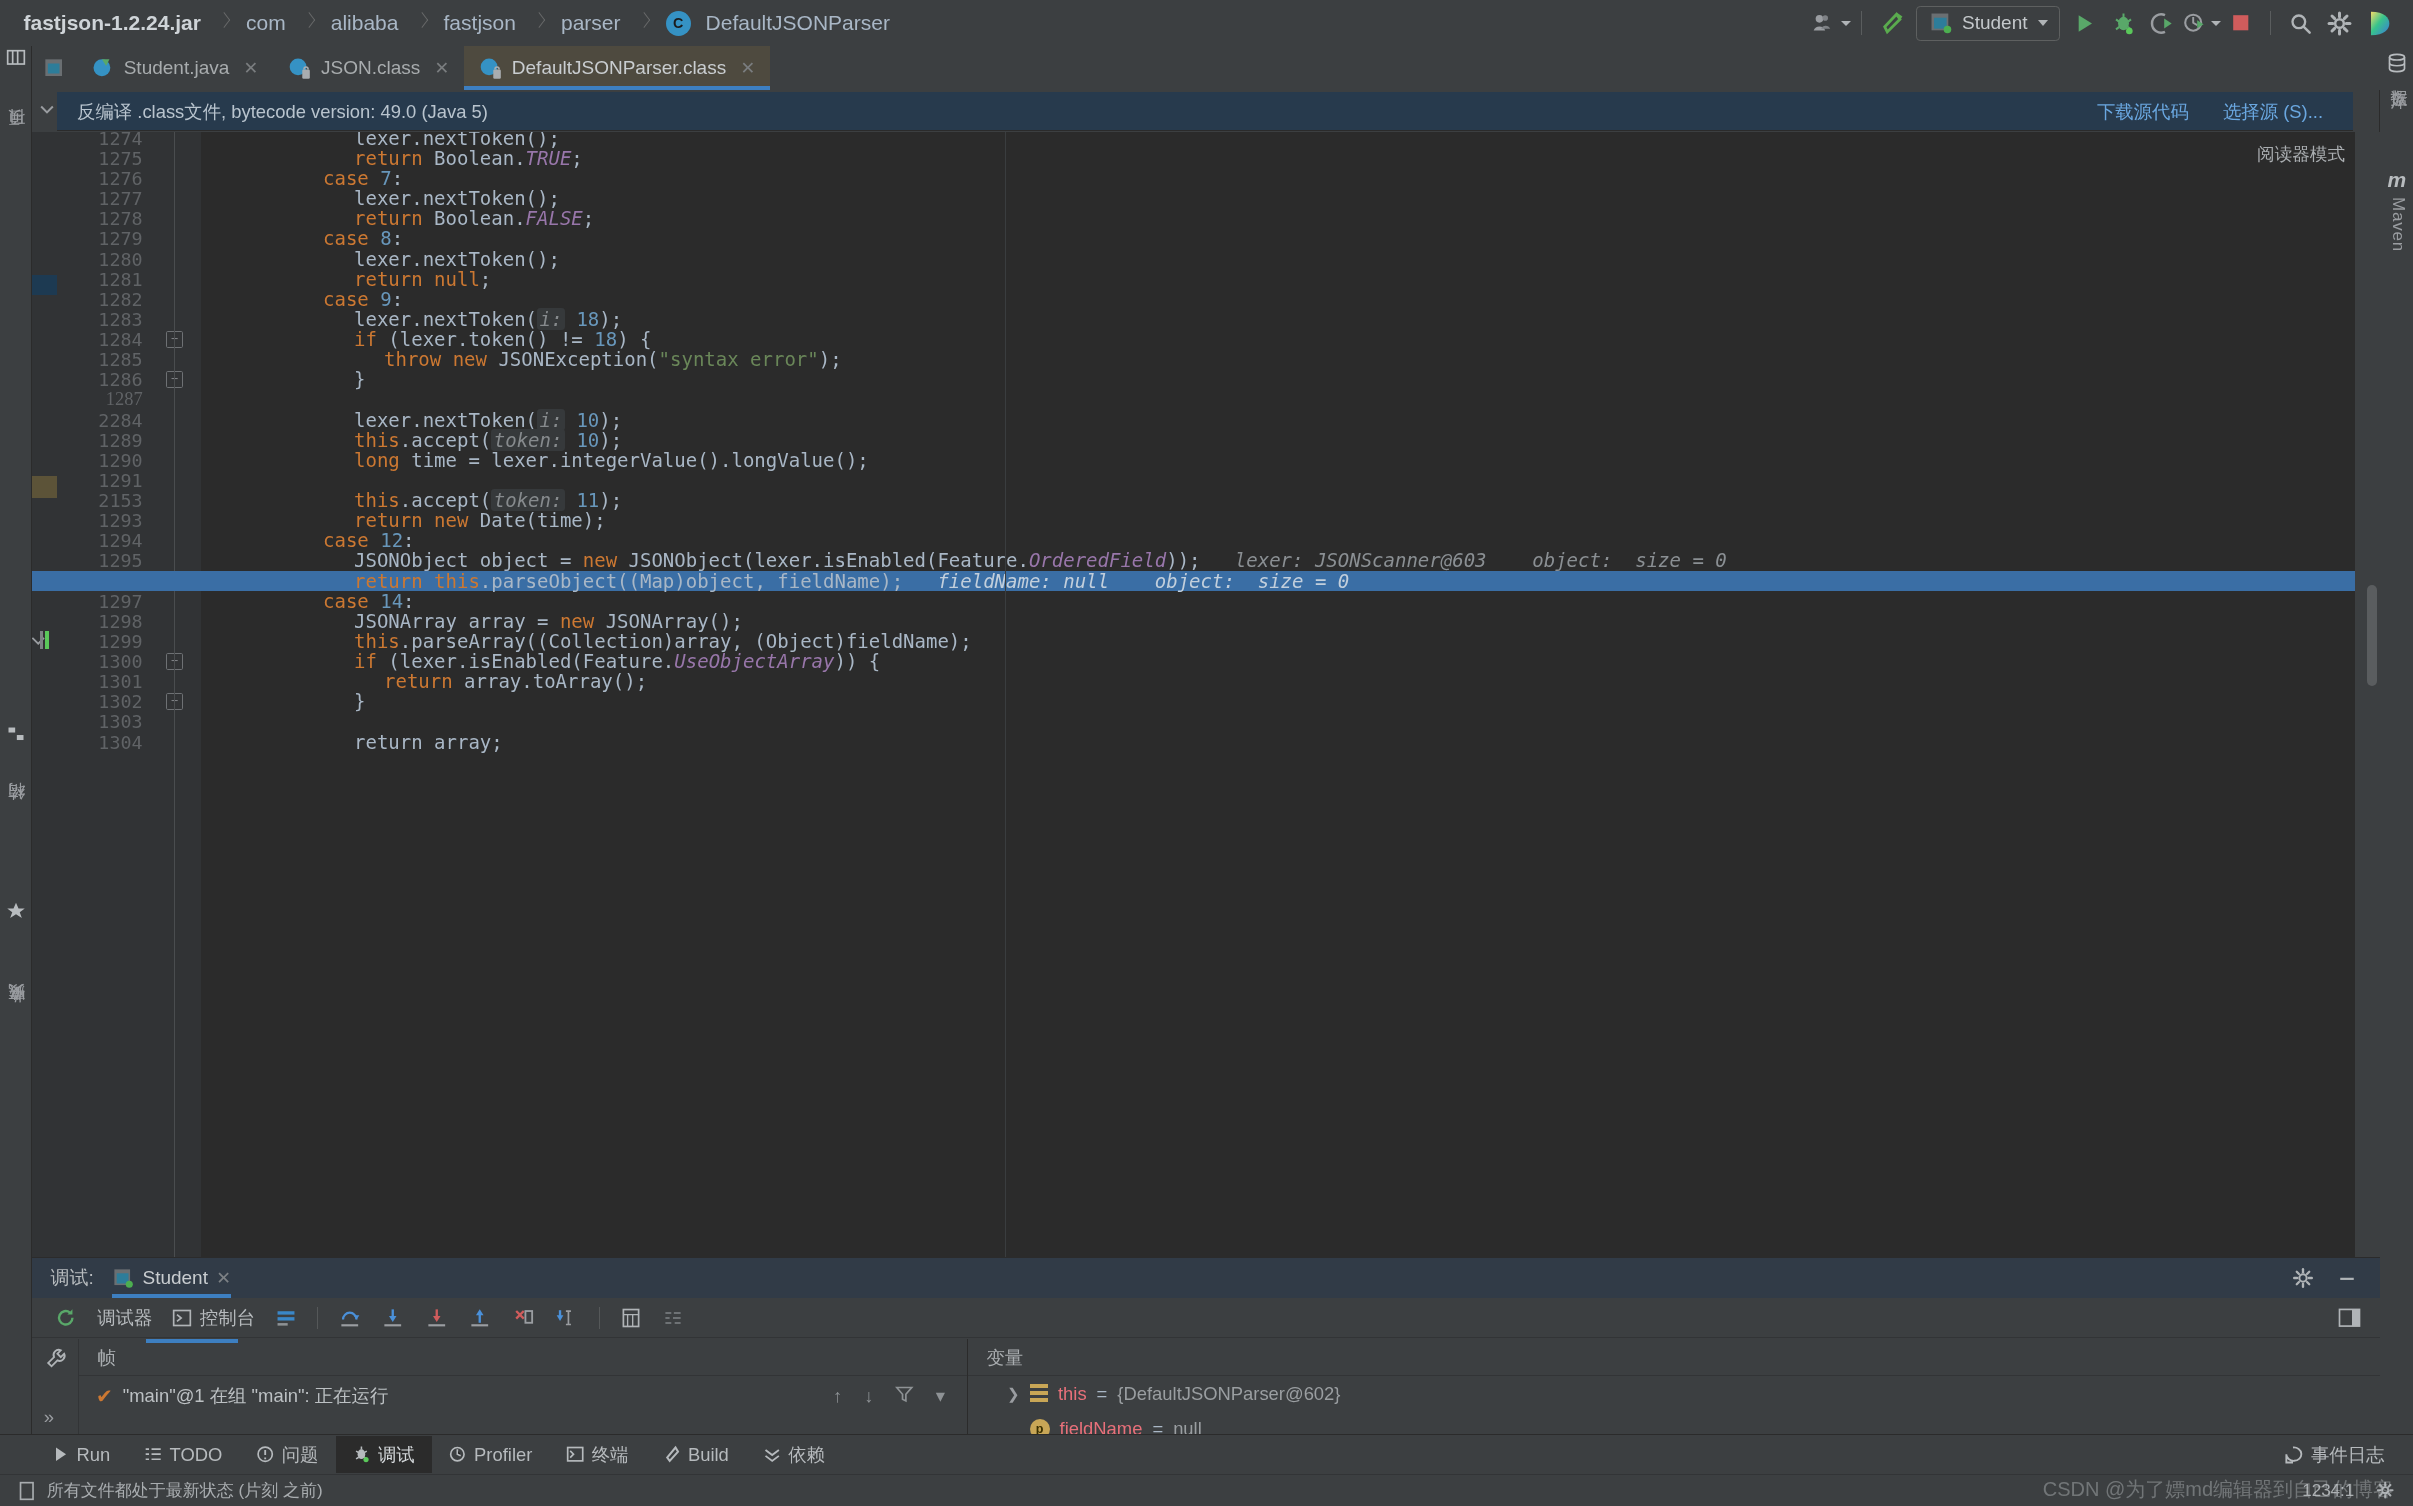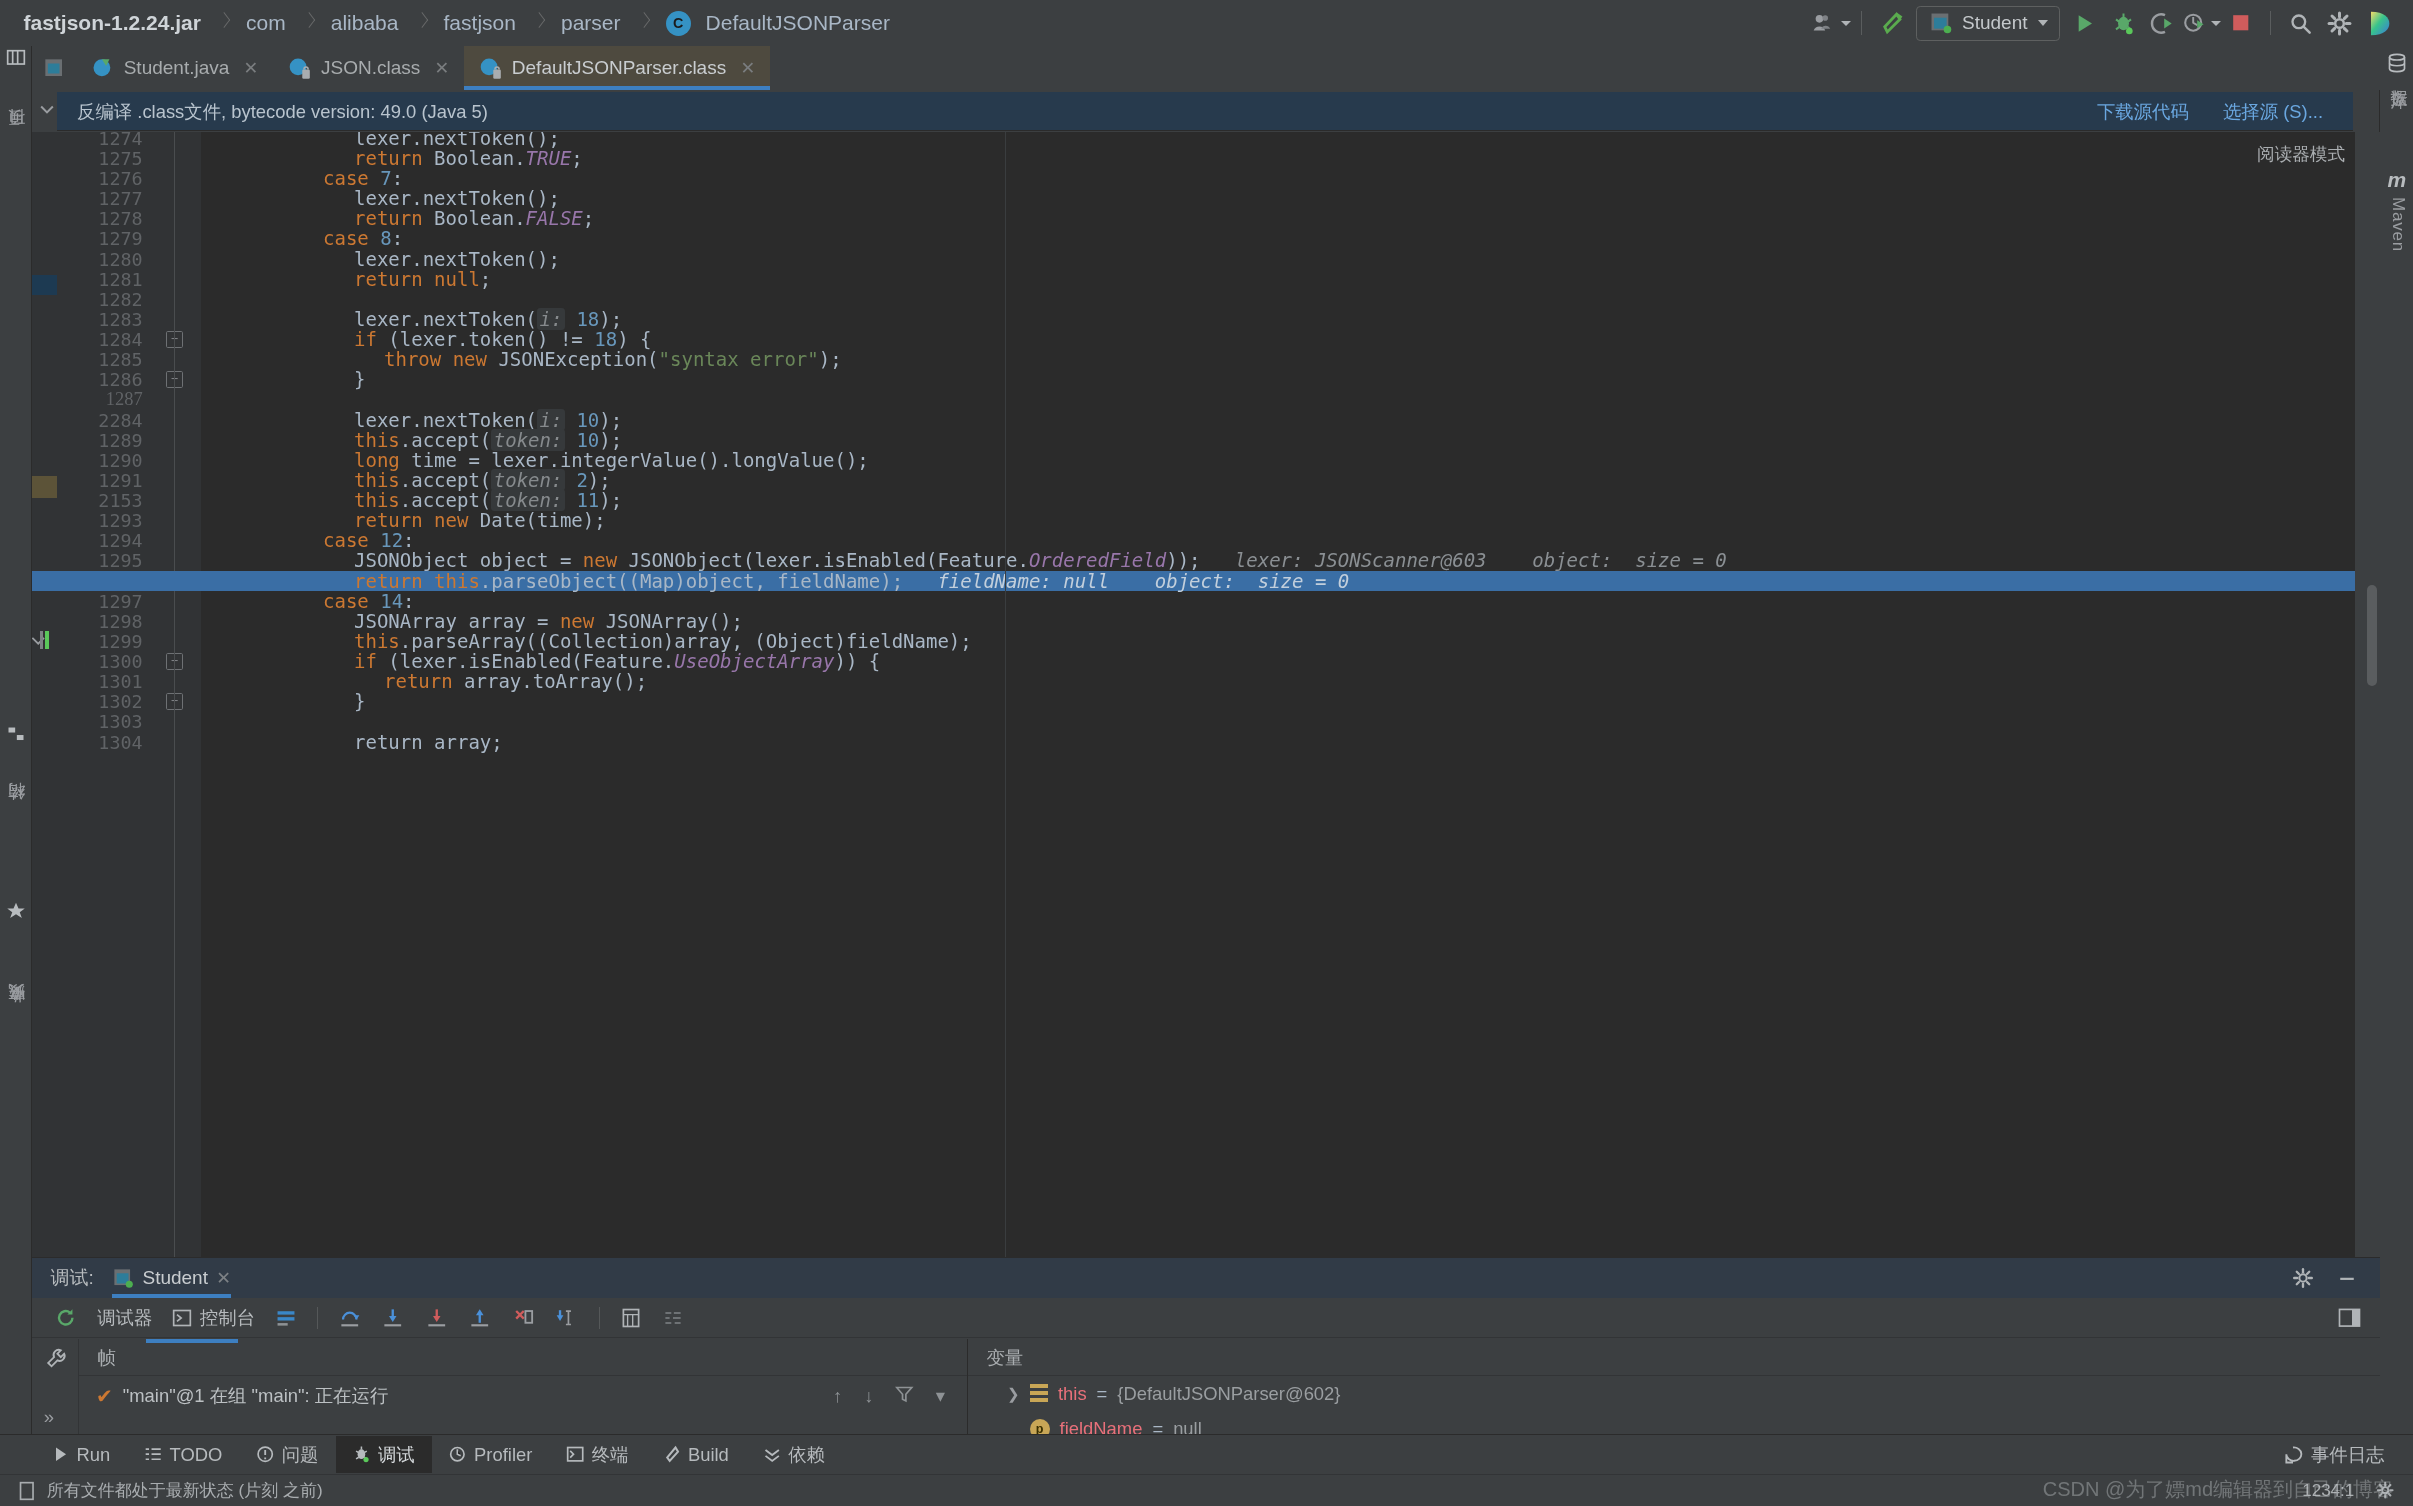--- a/index.html
+++ b/index.html
@@ -521,29 +521,29 @@
       </div>
     <div class="code-area" id="codearea">
         <div class="codeline" style="top: -4.2px;"><span class="codetext" style="padding-left: 153px;"><span class="cls">lexer.nextToken();</span></span></div>
         <div class="codeline" style="top: 16px;"><span class="codetext" style="padding-left: 153px;"><span class="kw">return </span><span class="cls">Boolean.</span><span class="stat">TRUE</span><span class="cls">;</span></span></div>
         <div class="codeline" style="top: 36px;"><span class="codetext" style="padding-left: 122px;"><span class="kw">case </span><span class="num">7</span><span class="cls">:</span></span></div>
         <div class="codeline" style="top: 56px;"><span class="codetext" style="padding-left: 153px;"><span class="cls">lexer.nextToken();</span></span></div>
         <div class="codeline" style="top: 76px;"><span class="codetext" style="padding-left: 153px;"><span class="kw">return </span><span class="cls">Boolean.</span><span class="stat">FALSE</span><span class="cls">;</span></span></div>
         <div class="codeline" style="top: 96px;"><span class="codetext" style="padding-left: 122px;"><span class="kw">case </span><span class="num">8</span><span class="cls">:</span></span></div>
         <div class="codeline" style="top: 117px;"><span class="codetext" style="padding-left: 153px;"><span class="cls">lexer.nextToken();</span></span></div>
         <div class="codeline" style="top: 137px;"><span class="codetext" style="padding-left: 153px;"><span class="kw">return </span><span class="kw">null</span><span class="cls">;</span></span></div>
+        <div class="codeline" style="top: 157px;"><span class="codetext" style="padding-left: 122px;"><span class="kw">case </span><span class="num">9</span><span class="cls">:</span></span></div>
         <div class="codeline" style="top: 177px;"><span class="codetext" style="padding-left: 153px;"><span class="cls">lexer.nextToken(</span><span class="phint">i:</span><span class="cls"> </span><span class="num">18</span><span class="cls">);</span></span></div>
         <div class="codeline" style="top: 197px;"><span class="codetext" style="padding-left: 153px;"><span class="kw">if</span><span class="cls"> (lexer.token() != </span><span class="num">18</span><span class="cls">) {</span></span></div>
         <div class="codeline" style="top: 217px;"><span class="codetext" style="padding-left: 183px;"><span class="kw">throw </span><span class="kw">new </span><span class="cls">JSONException(</span><span class="str">"syntax error"</span><span class="cls">);</span></span></div>
         <div class="codeline" style="top: 237px;"><span class="codetext" style="padding-left: 153px;"><span class="cls">}</span></span></div>
         <div class="codeline" style="top: 257px;"><span class="codetext" style="padding-left: 32px;"></span></div>
         <div class="codeline" style="top: 278px;"><span class="codetext" style="padding-left: 153px;"><span class="cls">lexer.nextToken(</span><span class="phint">i:</span><span class="cls"> </span><span class="num">10</span><span class="cls">);</span></span></div>
         <div class="codeline" style="top: 298px;"><span class="codetext" style="padding-left: 153px;"><span class="kw">this</span><span class="cls">.accept(</span><span class="phint">token:</span><span class="cls"> </span><span class="num">10</span><span class="cls">);</span></span></div>
         <div class="codeline" style="top: 318px;"><span class="codetext" style="padding-left: 153px;"><span class="kw">long </span><span class="cls">time = lexer.integerValue().longValue();</span></span></div>
-        <div class="codeline" style="top: 338px;"><span class="codetext" style="padding-left: 153px;"><span class="kw">this</span><span class="cls">.accept(</span><span class="phint">token:</span><span class="cls"> </span><span class="num">2</span><span class="cls">);</span></span></div>
         <div class="codeline" style="top: 358px;"><span class="codetext" style="padding-left: 153px;"><span class="kw">this</span><span class="cls">.accept(</span><span class="phint">token:</span><span class="cls"> </span><span class="num">11</span><span class="cls">);</span></span></div>
         <div class="codeline" style="top: 378px;"><span class="codetext" style="padding-left: 153px;"><span class="kw">return </span><span class="kw">new </span><span class="cls">Date(time);</span></span></div>
         <div class="codeline" style="top: 398px;"><span class="codetext" style="padding-left: 122px;"><span class="kw">case </span><span class="num">12</span><span class="cls">:</span></span></div>
         <div class="codeline" style="top: 418px;"><span class="codetext" style="padding-left: 153px;"><span class="cls">JSONObject object = </span><span class="kw">new </span><span class="cls">JSONObject(lexer.isEnabled(Feature.</span><span class="stat">OrderedField</span><span class="cls">));</span><span class="dbghint">   lexer: JSONScanner@603    object:  size = 0</span></span></div>
         <div class="hl-row" style="top: 439px; left: -169px;"></div>
         <div class="codeline" style="top: 439px;"><span class="codetext" style="padding-left: 153px;"><span class="kw">return </span><span class="kw">this</span><span class="cls">.parseObject((Map)object, fieldName);</span><span class="dbghint-on">   fieldName: null    object:  size = 0</span></span></div>
         <div class="codeline" style="top: 459px;"><span class="codetext" style="padding-left: 122px;"><span class="kw">case </span><span class="num">14</span><span class="cls">:</span></span></div>
         <div class="codeline" style="top: 499px;"><span class="codetext" style="padding-left: 153px;"><span class="kw">this</span><span class="cls">.parseArray((Collection)array, (Object)fieldName);</span></span></div>
         <div class="codeline" style="top: 479px;"><span class="codetext" style="padding-left: 153px;"><span class="cls">JSONArray array = </span><span class="kw">new </span><span class="cls">JSONArray();</span></span></div>
         <div class="codeline" style="top: 519px;"><span class="codetext" style="padding-left: 153px;"><span class="kw">if</span><span class="cls"> (lexer.isEnabled(Feature.</span><span class="stat">UseObjectArray</span><span class="cls">)) {</span></span></div>

